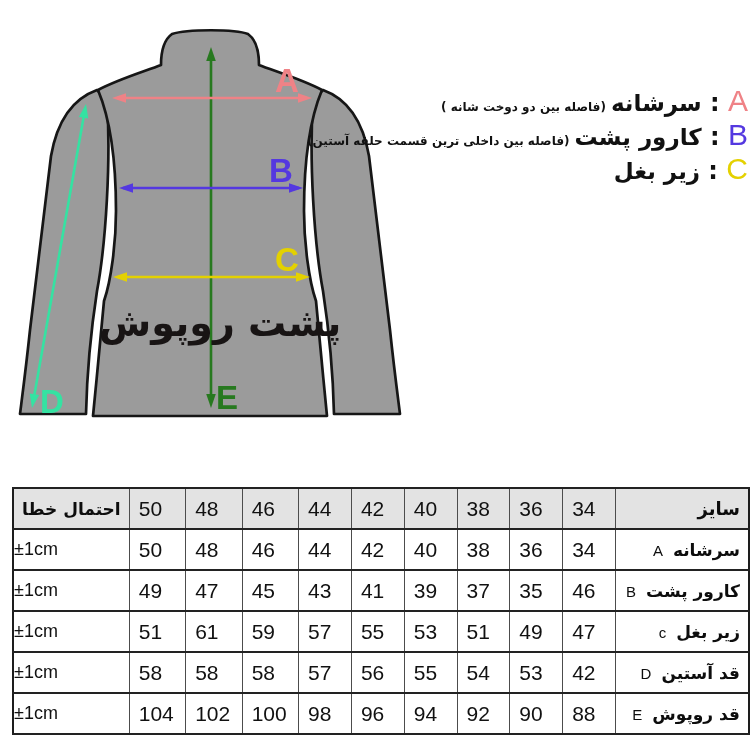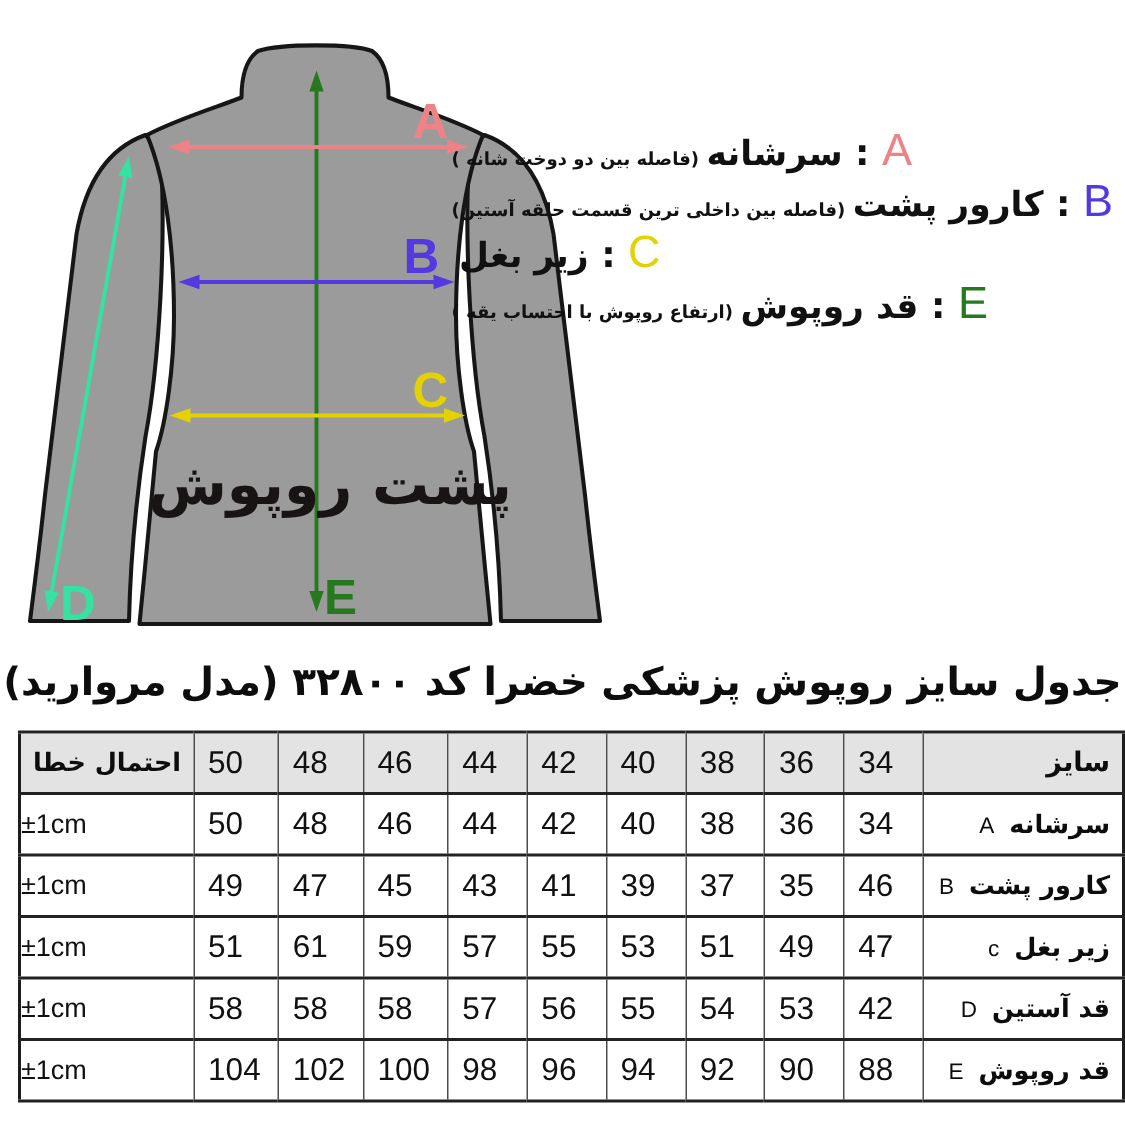--- a/index.html
+++ b/index.html
@@ -14,21 +14,21 @@
   .arr text{font-family:"Liberation Sans",sans-serif;font-size:33px;font-weight:600;text-anchor:middle;}
   .arr-a line{stroke:var(--a)} .arr-a polygon,.arr-a text{fill:var(--a)}
   .arr-b line{stroke:var(--b)} .arr-b polygon,.arr-b text{fill:var(--b)}
   .arr-c line{stroke:var(--c)} .arr-c polygon,.arr-c text{fill:var(--c)}
   .arr-d line{stroke:var(--d)} .arr-d polygon,.arr-d text{fill:var(--d)}
   .arr-e line{stroke:var(--e)} .arr-e polygon,.arr-e text{fill:var(--e)}
   .back-text{font-family:"DejaVu Sans",sans-serif;font-size:38px;font-weight:bold;fill:#181414;
              text-anchor:middle;direction:rtl;}
 
   
-  .legend{position:absolute;top:84px;right:8px;text-align:left;}
+  .legend{position:absolute;top:84px;right:2px;text-align:right;}
   .leg-line{height:34px;line-height:34px;white-space:nowrap;}
   .leg-line-d{margin-top:18px;}
   .leg-note{font-size:12px;font-weight:bold;color:#111;margin-right:5px;}
   .leg-term{font-size:23px;font-weight:bold;color:#111;}
   .leg-colon{font-size:24px;font-weight:bold;color:#111;}
   .leg-letter{font-family:"Liberation Sans",sans-serif;font-size:30px;font-weight:500;}
   .leg-line-a .leg-letter{color:var(--a)}
   .leg-line-b .leg-letter{color:var(--b)}
   .leg-line-c .leg-letter{color:var(--c)}
   .leg-line-d .leg-letter{color:var(--d)}
@@ -103,26 +103,22 @@
   <div class="legend">
     <div class="leg-line leg-line-a">
       <span class="leg-note" dir="rtl">(فاصله بین دو دوخت شانه )</span><span class="leg-term" dir="rtl">سرشانه</span><span class="leg-colon"> : </span><span class="leg-letter">A</span>
     </div>
     <div class="leg-line leg-line-b">
       <span class="leg-note" dir="rtl">(فاصله بین داخلی ترین قسمت حلقه آستین)</span><span class="leg-term" dir="rtl">کارور پشت</span><span class="leg-colon"> : </span><span class="leg-letter">B</span>
     </div>
     <div class="leg-line leg-line-c">
       <span class="leg-note" dir="rtl"></span><span class="leg-term" dir="rtl">زیر بغل</span><span class="leg-colon"> : </span><span class="leg-letter">C</span>
     </div>
-    <div class="leg-line leg-line-e">
-      <span class="leg-note" dir="rtl">(ارتفاع روپوش با احتساب یقه )</span><span class="leg-term" dir="rtl">قد روپوش</span><span class="leg-colon"> : </span><span class="leg-letter">E</span>
-    </div>
   </div>
 
-  <div class="title">جدول سایز روپوش پزشکی خضرا کد ۳۲۸۰۰ (مدل مروارید)</div>
 
   <table class="size-table">
     <colgroup>
       <col style="width:104px">
       <col style="width:58px">
         <col style="width:58px">
         <col style="width:58px">
       <col style="width:58px">
         <col style="width:58px">
         <col style="width:58px">

